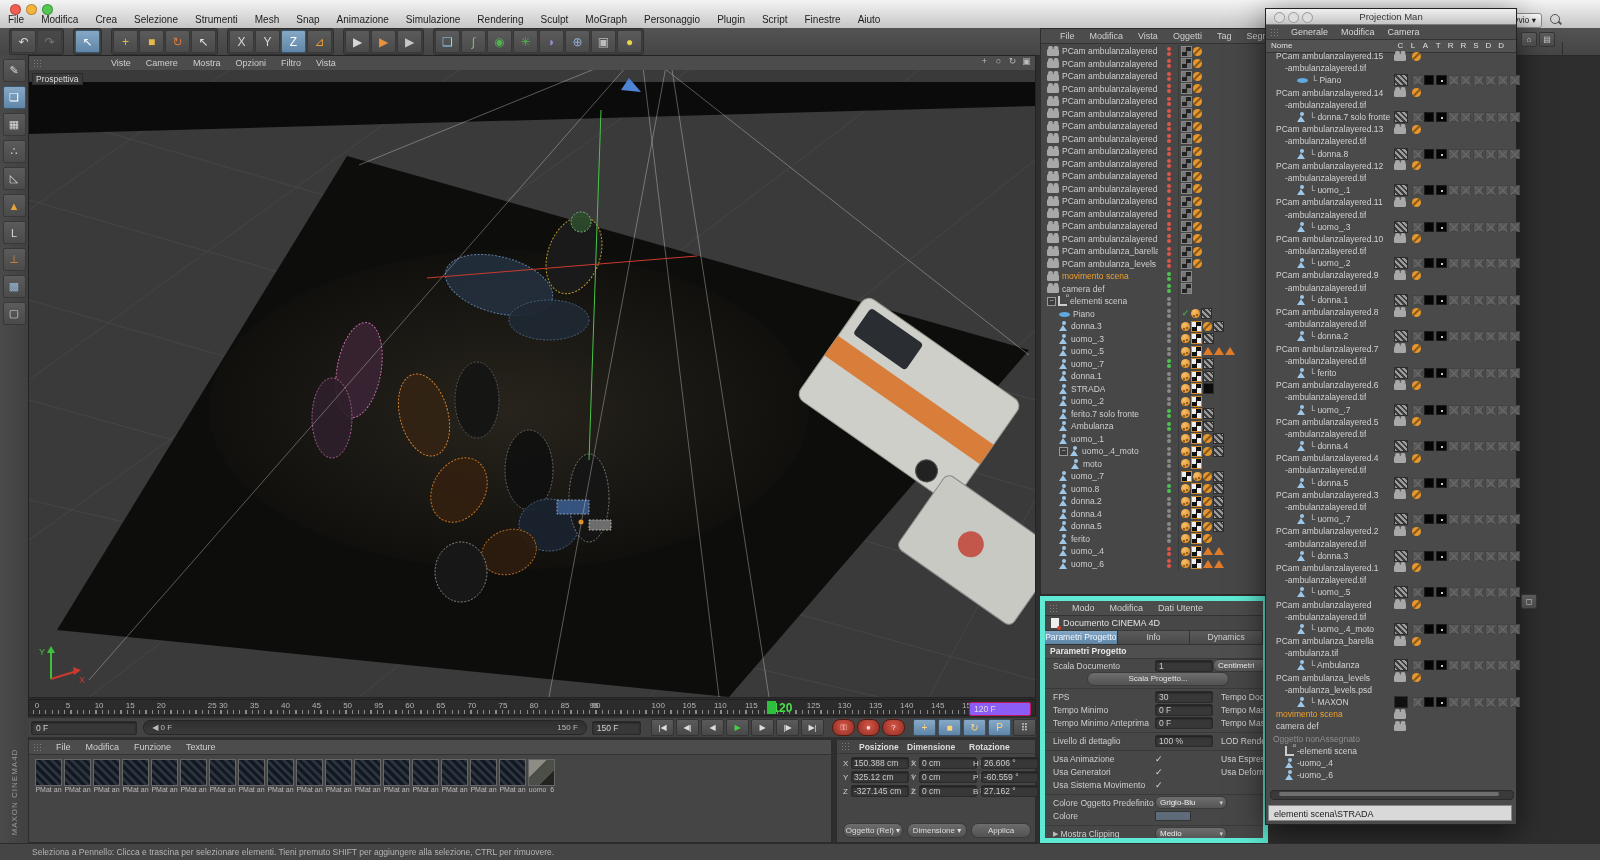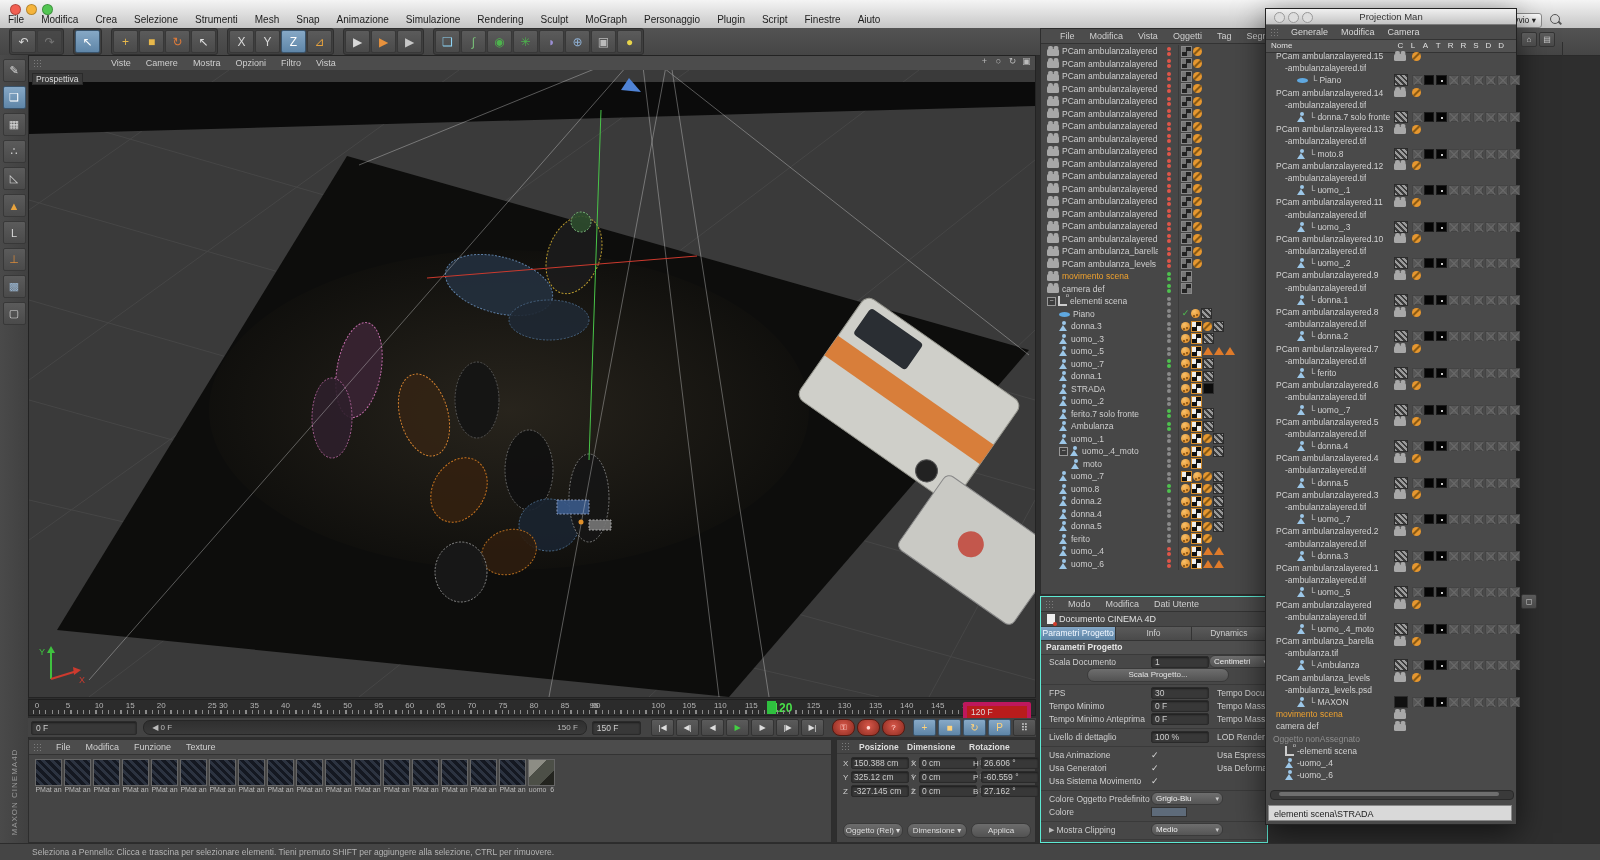--- a/index.html
+++ b/index.html
@@ -38,21 +38,21 @@
   #vp-label{position:absolute;left:3px;top:17px;background:#3a3a3a;color:#ddd;font-size:8.5px;padding:0 3px;border:1px solid #2a2a2a;}
   #axis-gizmo{position:absolute;left:6px;bottom:8px;}
   
   #timeline{left:28px;top:699px;width:1008px;height:17px;background:#2b2b2b;border:1px solid #1f1f1f;box-sizing:border-box;}
   #ruler{position:absolute;left:4px;top:0;width:944px;height:15px;}
   #ruler .tick-lab{position:absolute;top:1px;font-size:8px;color:#b5b5b5;transform:translateX(-50%);}
   #ruler-minor{position:absolute;left:4px;bottom:1px;width:938px;height:4px;
      background-image:repeating-linear-gradient(90deg,#8a8a8a 0 1px,transparent 1px 6.25px);}
   #cur-marker{position:absolute;top:1px;width:9px;height:13px;background:#2fbf3f;}
   #cur-lab{position:absolute;top:1px;font-size:12px;color:#49e049;font-weight:bold;text-align:right;}
-  #framebox{position:absolute;right:4px;top:1.5px;width:52px;height:12px;background:#b91c1c;border:4px solid #be185d;border-radius:2px;
+  #framebox{position:absolute;right:4px;top:1.5px;width:52px;height:12px;background:#8b5cf6;border:1px solid #be185d;border-radius:2px;
      font-size:8.5px;color:#ddd;padding:0 4px;line-height:12px;}
   #transport{left:28px;top:718px;width:1008px;height:19px;background:#434343;display:flex;align-items:center;}
   .fld{background:#383838;border:1px solid #2a2a2a;box-shadow:inset 0 1px 2px rgba(0,0,0,.5);border-radius:2px;
        color:#ccc;font-size:8.5px;padding:1px 4px;}
   #t-start{width:108px;margin-left:3px;}
   #t-slider{width:478px;height:13px;margin-left:6px;background:linear-gradient(#2f2f2f,#3a3a3a);border:1px solid #262626;border-radius:7px;
      display:flex;justify-content:space-between;align-items:center;font-size:8px;color:#bbb;padding:0 8px;}
   #t-end{width:44px;margin-left:5px;}
   .pbtn{width:21px;height:15px;margin-left:2px;background:linear-gradient(#5b5b5b,#484848);border:1px solid #333;border-radius:2px;
      font-size:8px;color:#ddd;display:flex;align-items:center;justify-content:center;}
@@ -114,21 +114,21 @@
   .i-cam{width:12px;height:7px;background:#a8a8a8;border-radius:1.5px;position:relative;margin-top:2px;}
   .i-cam::before{content:"";position:absolute;top:-3px;left:1px;width:4.5px;height:4.5px;border-radius:50%;background:#a8a8a8;box-shadow:5.5px 0 0 #a8a8a8;}
   .i-fig{width:9px;height:10px;position:relative;}
   .i-fig::before{content:"";position:absolute;left:2.5px;top:0;width:4px;height:4px;border-radius:50%;background:#9cc7e8;}
   .i-fig::after{content:"";position:absolute;left:0;top:4px;border-left:4.5px solid transparent;border-right:4.5px solid transparent;border-bottom:6px solid #9cc7e8;}
   .i-plane{width:11px;height:10px;position:relative;}
   .i-plane::before{content:"";position:absolute;left:0;top:3px;width:11px;height:5px;border-radius:50%;background:#5fa8e0;}
   .i-null{width:9px;height:10px;border-left:2px solid #ccc;border-bottom:2px solid #ccc;box-sizing:border-box;position:relative;}
   .i-null::after{content:"o";position:absolute;right:-2px;top:-4px;font-size:6px;color:#ccc;}
   
-  #attrman{left:1040px;top:596px;width:228px;height:247px;background:#474747;border:1px solid #5eead4;box-sizing:border-box;overflow:hidden;font-size:8.5px;}
+  #attrman{left:1040px;top:596px;width:228px;height:247px;background:#474747;border:5px solid #5eead4;box-sizing:border-box;overflow:hidden;font-size:8.5px;}
   #am-doc{height:14px;display:flex;align-items:center;color:#e2e2e2;border-bottom:1px solid #383838;font-size:9px;}
   .doc-ic{width:8px;height:10px;background:#eee;margin:0 4px 0 6px;position:relative;}
   .doc-ic::after{content:"";position:absolute;right:-2px;bottom:-2px;width:4px;height:4px;border-radius:50%;background:#d23b2a;}
   #am-tabs{display:flex;height:13px;border-bottom:1px solid #333;}
   .am-tab{flex:1;text-align:center;font-size:8.5px;line-height:13px;color:#cfcfcf;background:linear-gradient(#5a5a5a,#4a4a4a);border-right:1px solid #333;}
   .am-tab.active{background:linear-gradient(#84a7c6,#5d84a6);color:#f2f8ff;}
   #am-sect{height:13px;line-height:13px;font-weight:bold;color:#e6e6e6;padding-left:5px;background:#4f4f4f;border-bottom:1px solid #3a3a3a;}
   .am-row{height:13px;display:flex;align-items:center;padding-left:8px;position:relative;}
   .am-lab{color:#cfcfcf;white-space:nowrap;}
   .am-val{position:absolute;left:110px;width:50px;height:10px;line-height:10px;padding:0 3px;}
@@ -1395,21 +1395,21 @@
         </div>
       </div>
       <div class="pm-row">
         <span style="display: inline-block; width: 19px;"></span>
         <div class="lbl">-ambulanzalayered.tif</div>
         <div class="pm-cells"></div>
       </div>
       <div class="pm-row">
         <span style="display: inline-block; width: 31px;"></span>
         <span class="ic i-fig"></span>
-        <div class="lbl">└ moto.8</div>
+        <div class="lbl">└ donna.8</div>
         <div class="pm-cells">
           <span class="pm-swatch"></span>
           <span class="cell c-x"></span>
           <span class="cell c-b"></span>
           <span class="cell c-bd"></span>
           <span class="cell c-x"></span>
           <span class="cell c-x"></span>
           <span class="cell c-x"></span>
           <span class="cell c-x"></span>
           <span class="cell c-x"></span>

